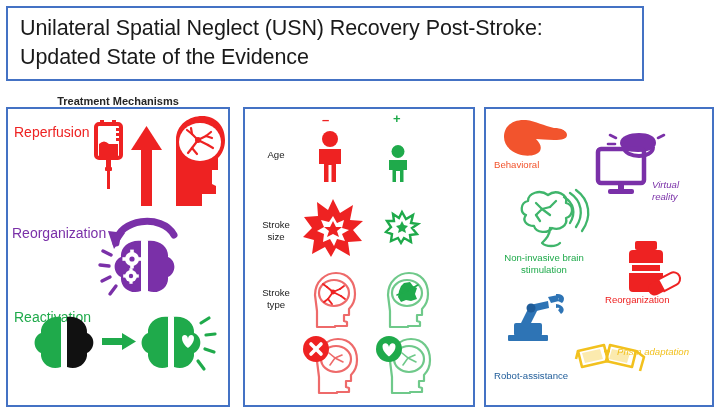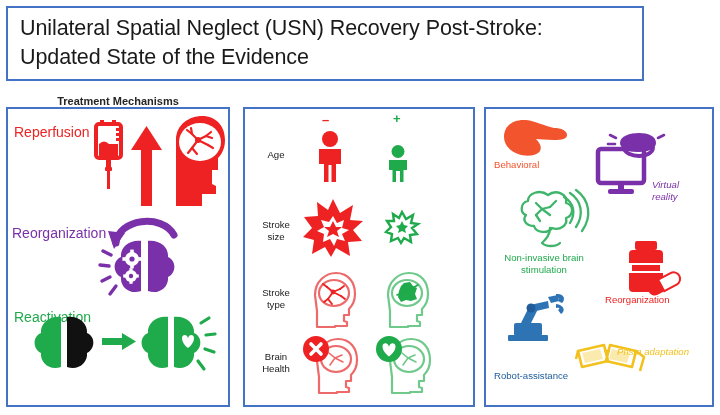--- a/index.html
+++ b/index.html
@@ -281,22 +281,20 @@
           <ellipse cx="25" cy="22" rx="15" ry="13"></ellipse>
         </g>
         <path d="M22 12 L28 11 L31 15 L35 17 L33 23 L35 28 L29 30 L24 29 L19 31 L16 26 L17 20 L19 15 Z" fill="#1faa4b"></path>
         <g stroke="#1faa4b" stroke-width="1.6" fill="none" stroke-linecap="round">
           <path d="M25 20 L36 14"></path>
           <path d="M25 20 L15 24"></path>
         </g>
       </svg>
     </div>
 
-    <div class="m-row-lbl mr4">Brain
-Health</div>
     <div class="m-ico" style="left:58px;top:224px;">
       <svg width="56" height="62" viewBox="0 0 56 62">
         <g fill="none" stroke="#ee6a6a" stroke-width="2.2" stroke-linejoin="round">
           <path d="M14 28 C14 14 25 6 35 6 C47 6 54 15 54 27 C54 34 51 39 48 42
                    L48 48 L43 48 L43 54 L46 55 L46 59 L34 59 L34 60 L16 60 L16 44 Z"></path>
           <ellipse cx="33" cy="26" rx="15" ry="13"></ellipse>
         </g>
         <g stroke="#ee6a6a" stroke-width="1.6" fill="none" stroke-linecap="round">
           <path d="M26 20 L32 25 L27 32"></path>
           <path d="M32 25 L39 22"></path>

